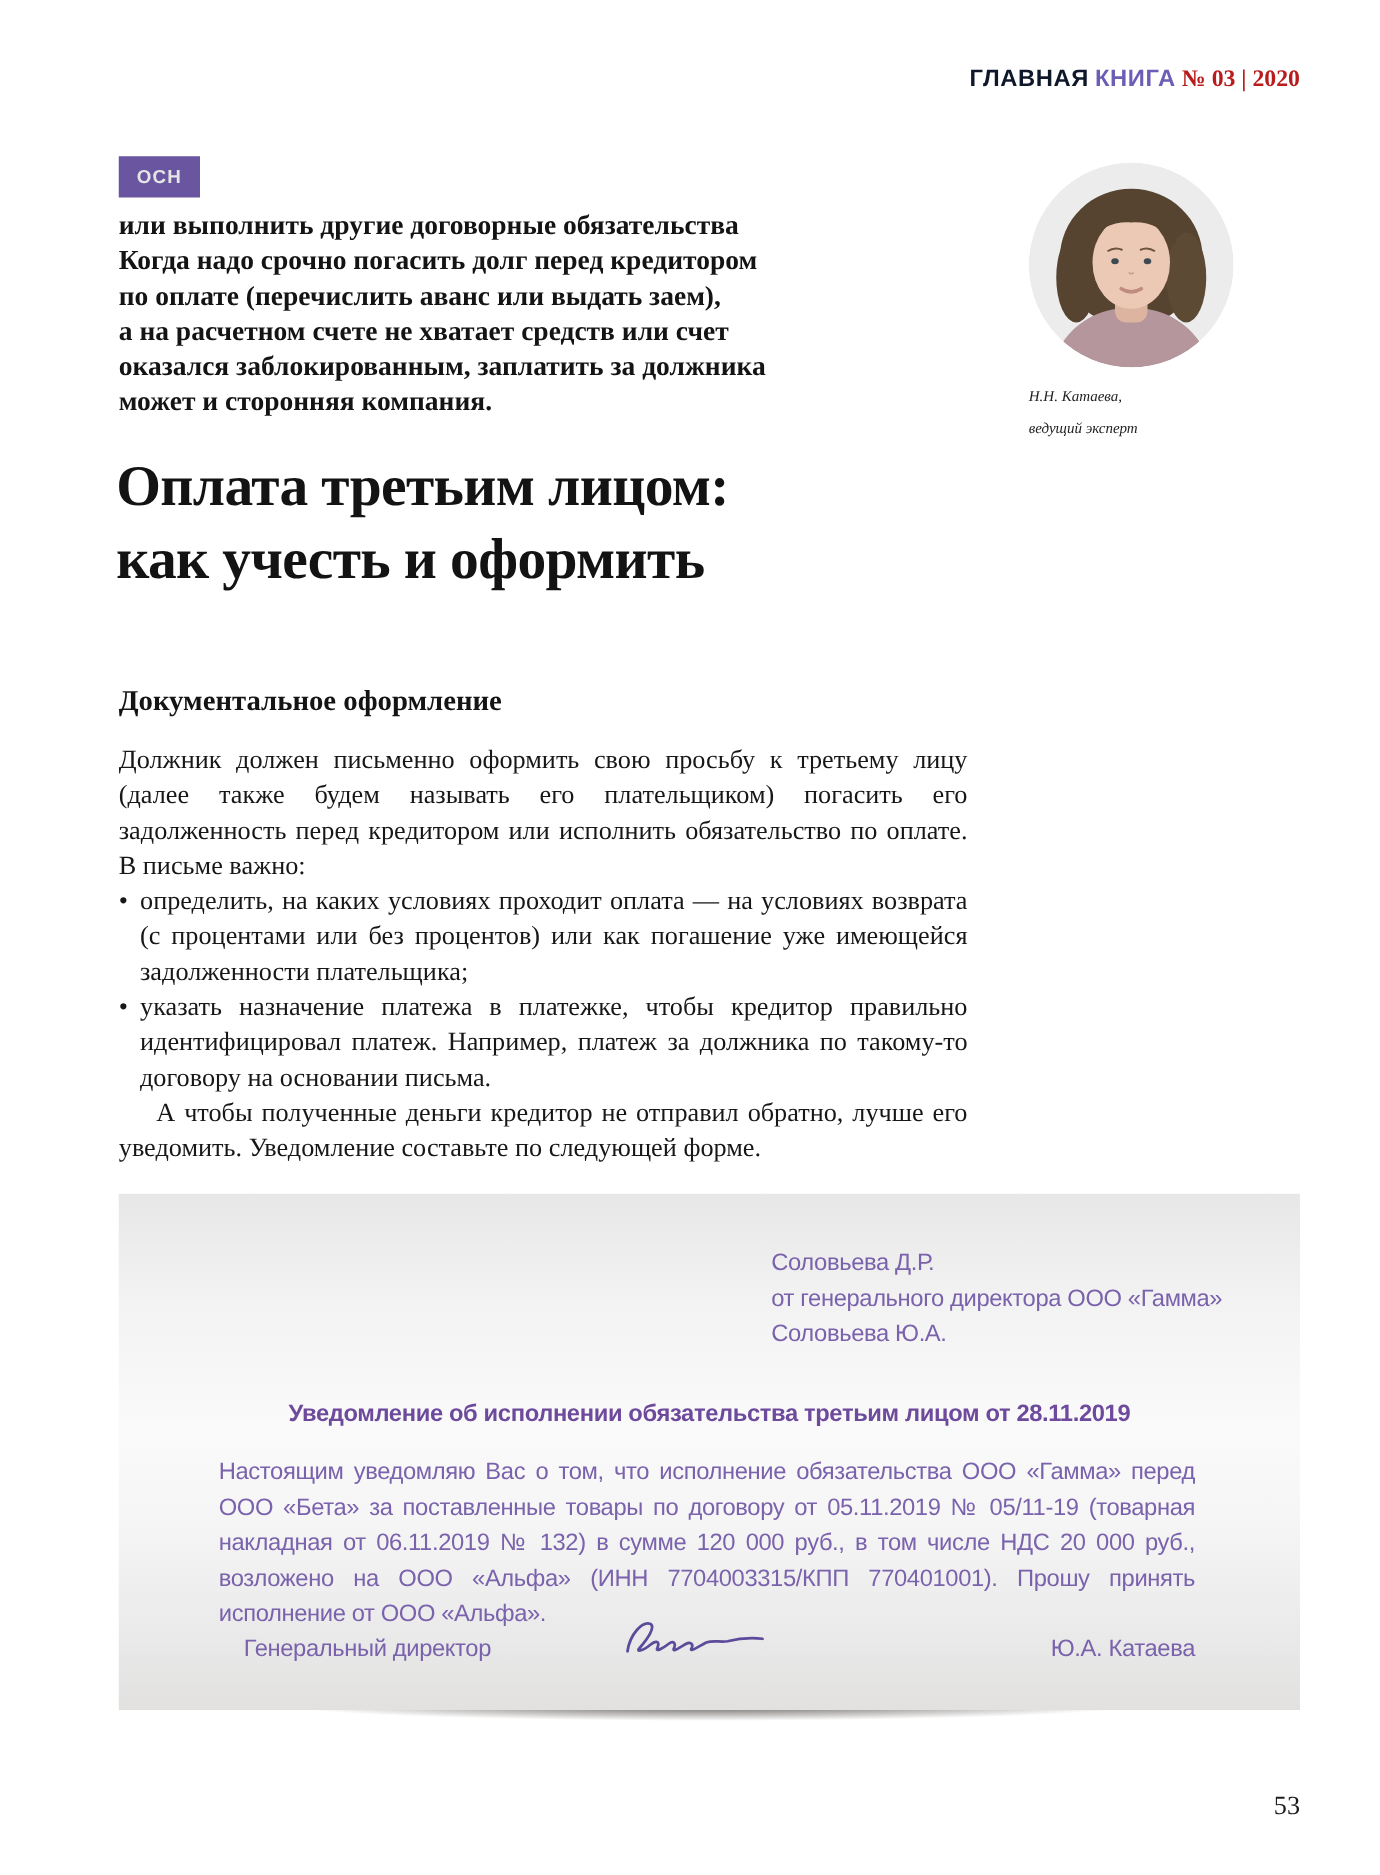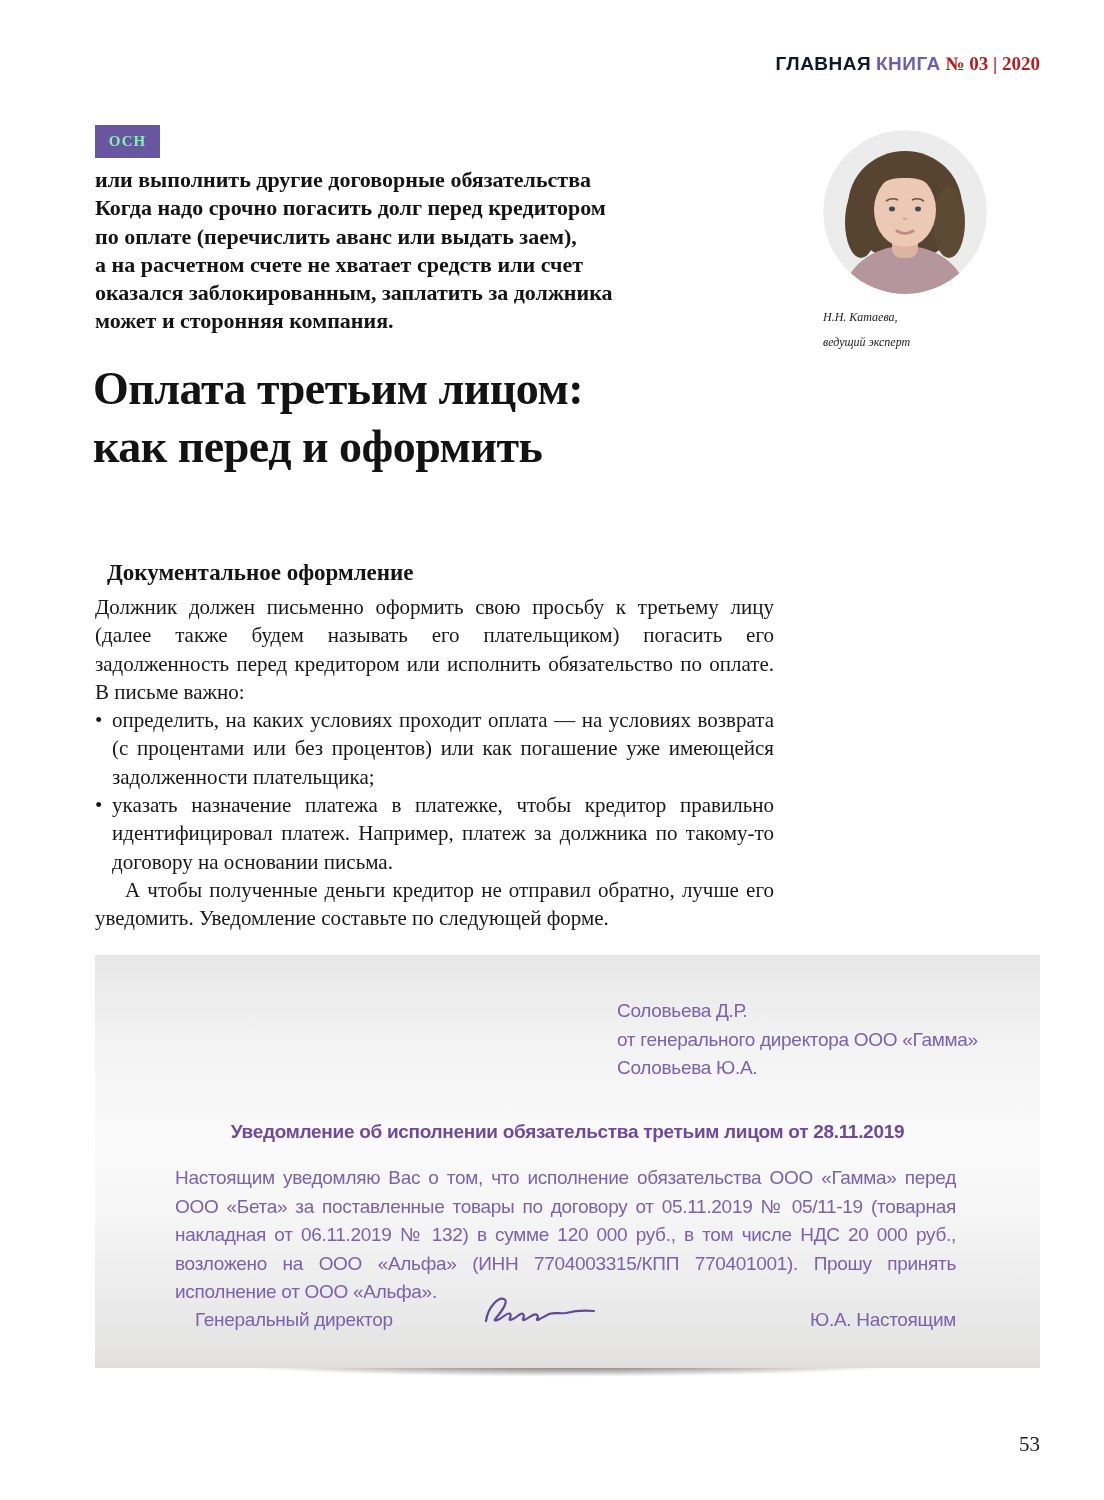--- a/index.html
+++ b/index.html
@@ -29,22 +29,22 @@
   .issue {
     font-family:"Liberation Serif", serif;
     font-weight:bold; color:#b91c1c;
   }
 
   
   .badge {
     position:absolute; left:95px; top:125px;
     width:65px; height:33px;
     background:#6a55a0;
-    color:#86efac;
-    font-family:Liberation Serif, serif;
+    color:#e5e5e5;
+    font-family:Liberation Sans, sans-serif;
     font-weight:bold; font-size:15px; letter-spacing:1px;
     display:flex; align-items:center; justify-content:center;
   }
 
   
   .intro {
     position:absolute; left:95px; top:166px;
     font-weight:bold; font-size:22px; line-height:28.3px;
     color:#141414;
   }
@@ -175,24 +175,24 @@
       </g>
     </svg>
     <div class="author-caption">
       <span>Н.Н. Катаева,</span>
       <span>ведущий эксперт</span>
     </div>
   </div>
 
   <h1 class="title" style="margin:0;">
     <span>Оплата третьим лицом:</span>
-    <span>как перед и оформить</span>
+    <span>как учесть и оформить</span>
   </h1>
 
-  <h2 class="section-heading" style="margin:12px;">Документальное оформление</h2>
+  <h2 class="section-heading" style="margin:0;">Документальное оформление</h2>
 
   <div class="content">
     <p>Должник должен письменно оформить свою просьбу к третьему лицу (далее также будем называть его плательщиком) погасить его задолженность перед кредитором или исполнить обязательство по оплате. В письме важно:</p>
     <ul class="bullets">
       <li>
         <span class="bullet-dot">•</span>
         <span>определить, на каких условиях проходит оплата — на условиях возврата (с процентами или без процентов) или как погашение уже имеющейся задолженности плательщика;</span>
       </li>
       <li>
         <span class="bullet-dot">•</span>
@@ -211,20 +211,20 @@
     <div class="letter-headline">Уведомление об исполнении обязательства третьим лицом от 28.11.2019</div>
     <div class="letter-body">Настоящим уведомляю Вас о том, что исполнение обязательства ООО «Гамма» перед ООО «Бета» за поставленные товары по договору от 05.11.2019 № 05/11-19 (товарная накладная от 06.11.2019 № 132) в сумме 120 000 руб., в том числе НДС 20 000 руб., возложено на ООО «Альфа» (ИНН 7704003315/КПП 770401001). Прошу принять исполнение от ООО «Альфа».</div>
     <div class="letter-signrow">
       <span>Генеральный директор</span>
       <svg class="signature-svg" width="130" height="40" viewBox="0 0 130 40" xmlns="http://www.w3.org/2000/svg">
         <path d="M10,30 C12,16 22,6 28,8 C33,10 26,20 20,27 C16,31 22,30 28,25
                  C33,21 36,22 34,27 C32,31 38,28 43,24 C47,21 49,24 47,28
                  C46,31 52,27 57,24 C61,22 63,25 61,28 C60,31 67,26 73,23
                  C79,21 84,23 90,22 C98,20 108,19 118,20" fill="none" stroke="#5c4a9b" stroke-width="2.2" stroke-linecap="round"></path>
       </svg>
-      <span>Ю.А. Настоящим</span>
+      <span>Ю.А. Катаева</span>
     </div>
     <div class="letter-shadow"></div>
   </div>
 
   <div class="page-number">53</div>
 
 </div>
 
 </body></html>

